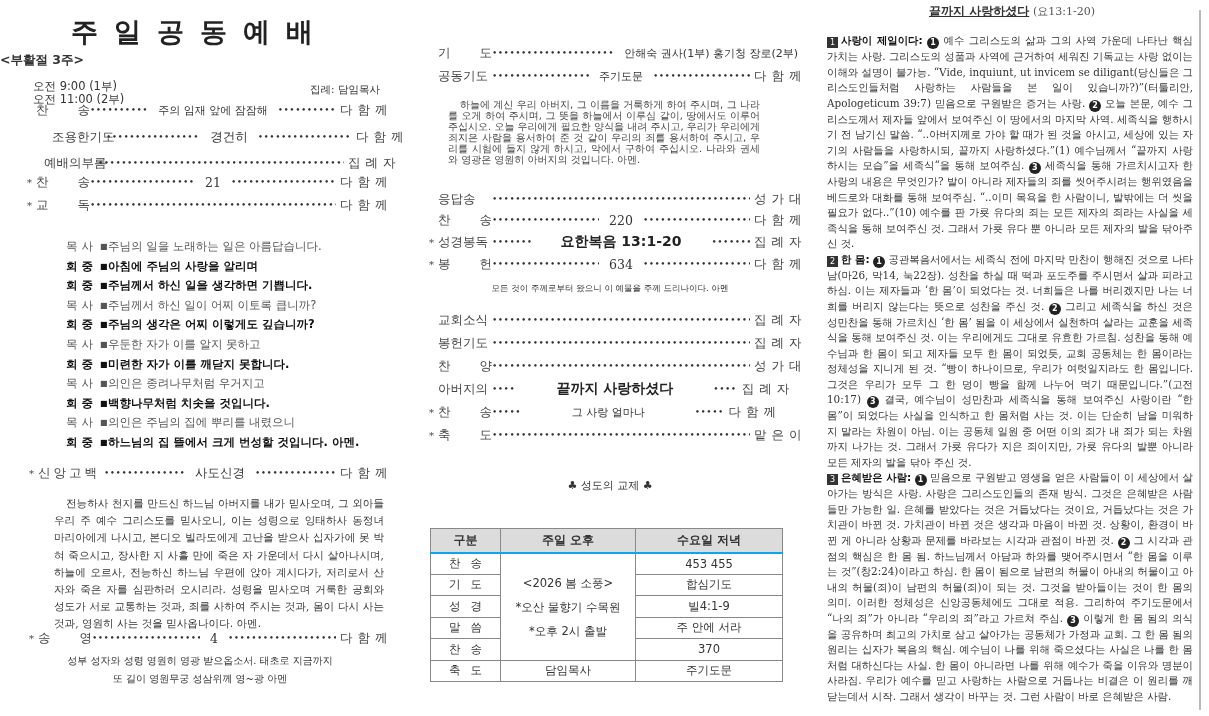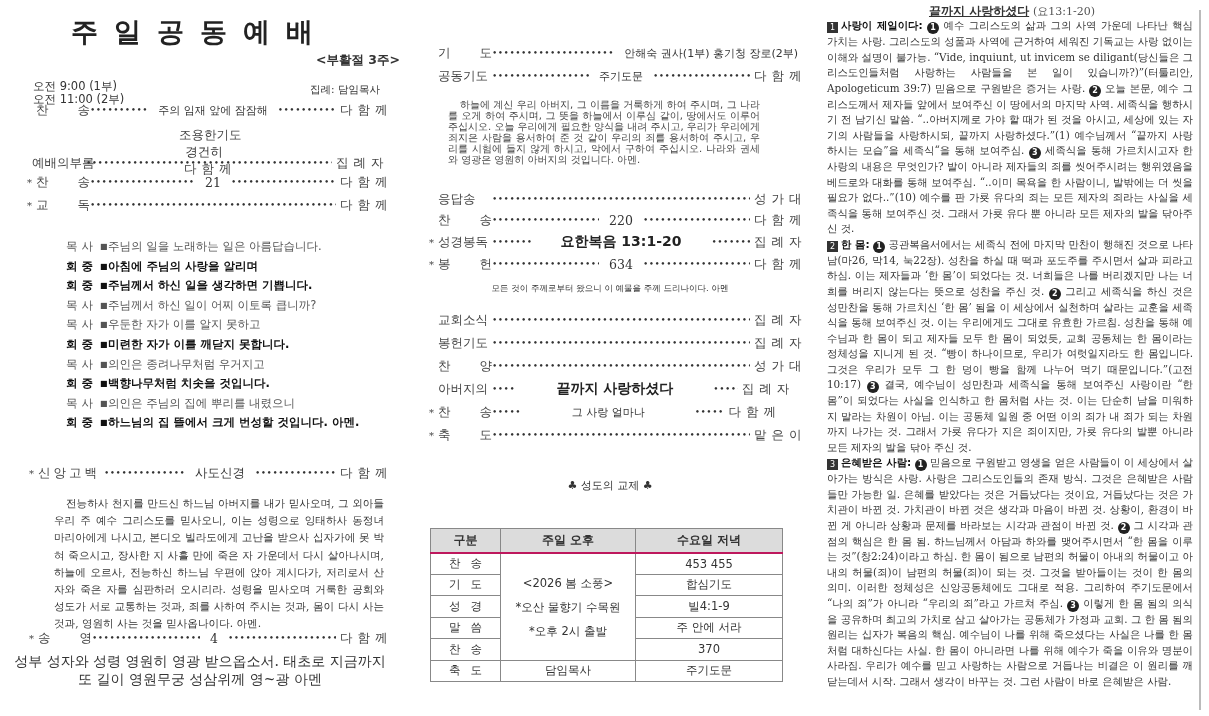--- a/index.html
+++ b/index.html
@@ -7,21 +7,21 @@
   body { position: relative; font-family: "DejaVu Serif", serif; color: #2a2a2a; }
 
   .col { position: absolute; top: 0; height: 576px; }
   #col-left { left: 0; width: 400px; }
   #col-mid { left: 410px; width: 400px; }
   #col-right { left: 815px; width: 394px; }
 
   
   .title { position: absolute; top: 14px; left: 0; width: 400px; text-align: center;
     font-family: "DejaVu Sans", sans-serif; font-weight: bold; font-size: 27px; letter-spacing: 16px; color: #222; }
-  .subtitle { position: absolute; top: 52px; left: 0; width: 400px; text-align: right;
+  .subtitle { position: absolute; top: 52px; left: 0; width: 400px; text-align: left;
     font-family: "DejaVu Sans", sans-serif; font-weight: bold; font-size: 12.5px; color: #333; }
   .times { position: absolute; top: 80px; left: 33px; font-family: "DejaVu Sans", sans-serif; font-size: 11.5px; line-height: 13px; color: #333; }
   .presider { position: absolute; top: 83px; right: 20px; font-family: "DejaVu Sans", sans-serif; font-size: 10.5px; color: #333; }
 
   .order-row { position: absolute; display: flex; align-items: center; font-size: 12.5px; height: 20px; white-space: nowrap; }
   .order-row .star { width: 8px; font-size: 10px; color: #444; text-align: right; }
   .order-row .label { width: 58px; display: flex; justify-content: space-between; padding-left: 4px; color: #444; }
   .order-row .label.spaced { letter-spacing: 1px; }
   .order-row .dots { flex: 1; overflow: hidden; color: #333; font-size: 9px; letter-spacing: 0.5px; line-height: 20px; }
   .order-row .dots::before { content: "•••••••••••••••••••••••••••••••••••••••••••••••••••••••••••••••••••••••••••••••"; }
@@ -30,39 +30,39 @@
   .order-row .center.sans { font-family: "DejaVu Sans", sans-serif; font-size: 11px; }
   .order-row .who { width: 48px; text-align: right; letter-spacing: 5px; color: #444; padding-left: 4px; }
 
   .responsive { position: absolute; top: 237px; left: 66px; font-family: "DejaVu Sans", sans-serif; font-size: 11.5px; line-height: 18.6px; }
   .responsive .line.pastor { color: #555; }
   .responsive .line.congregation { color: #111; font-weight: bold; }
   .responsive .role { display: inline-block; width: 34px; letter-spacing: 4px; }
   .responsive .mark { display: inline-block; width: 8px; font-size: 8px; vertical-align: 1px; }
 
   .creed { position: absolute; top: 495px; left: 54px; width: 330px; font-size: 10.6px; line-height: 17.2px; color: #333; text-align: justify; text-indent: 12px; }
-  .doxology { position: absolute; top: 652px; left: 0; width: 400px; text-align: center; font-size: 14px; line-height: 18px; color: #333; }
+  .doxology { position: absolute; top: 652px; left: 0; width: 400px; text-align: center; font-size: 10px; line-height: 18px; color: #333; }
 
   
   .prayer { position: absolute; top: 99px; left: 38px; width: 312px; font-family: "DejaVu Sans", sans-serif; font-size: 10px; line-height: 11px; color: #444; text-align: justify; text-indent: 12px; }
   .offering-note { position: absolute; top: 283px; left: 0; width: 400px; text-align: center; font-family: "DejaVu Sans", sans-serif; font-size: 8.5px; color: #333; }
   .fellowship-title { position: absolute; top: 478px; left: 0; width: 400px; text-align: center; font-family: "DejaVu Sans", sans-serif; font-size: 11px; color: #333; }
 
   table.sched { position: absolute; top: 528px; left: 430px; width: 353px; border-collapse: collapse; font-family: "DejaVu Sans", sans-serif; font-size: 11.5px; color: #333; }
   table.sched th, table.sched td { border: 1px solid #888; text-align: center; height: 21.5px; padding: 0; }
-  table.sched th { background: #dcdcdc; font-weight: bold; height: 24px; font-size: 12px; border-bottom: 2px solid #be185d; }
+  table.sched th { background: #dcdcdc; font-weight: bold; height: 24px; font-size: 12px; border-bottom: 2px solid #0ea5e9; }
   table.sched td.rowhead { letter-spacing: 10px; padding-left: 10px; width: 70px; }
   table.sched td.merged { line-height: 24px; }
   table.sched td.wed { width: 147px; }
 
   
   .sermon-title { position: absolute; top: 3px; left: 0; width: 394px; text-align: center; font-size: 12px; color: #333; }
   .sermon-title .main { font-family: "DejaVu Sans", sans-serif; font-weight: bold; text-decoration: underline; }
   .sermon-title .ref { font-size: 11px; color: #555; }
-  .sermon-body { position: absolute; top: 18px; left: 12px; width: 366px; font-size: 10.4px; line-height: 15.5px; color: #333; text-align: justify; }
+  .sermon-body { position: absolute; top: 33px; left: 12px; width: 366px; font-size: 10.4px; line-height: 15.5px; color: #333; text-align: justify; }
   .sec-num { display: inline-block; width: 11px; height: 11px; background: #333; color: #fff; font-family: "DejaVu Sans", sans-serif; font-size: 8px; line-height: 11px; text-align: center; vertical-align: -1px; margin-right: 3px; }
   .sec-title { font-family: "DejaVu Sans", sans-serif; font-weight: bold; color: #111; }
   .circ { display: inline-block; width: 12px; height: 12px; border-radius: 50%; background: #222; color: #fff; font-family: "DejaVu Sans", sans-serif; font-size: 8px; line-height: 12px; text-align: center; font-weight: bold; vertical-align: -1px; }
   .right-rule { position: absolute; top: 10px; left: 1199px; width: 2px; height: 700px; background: #bbb; }
 </style>
 </head>
 <body>
 
 <div class="col" id="col-left">
   <div class="title">주일공동예배</div>
@@ -77,31 +77,31 @@
     <span class="star"></span>
     <span class="label">
         <span>찬</span>
         <span>송</span>
       </span>
     <span class="dots"></span>
     <span class="center sans">주의 임재 앞에 잠잠해</span>
     <span class="dots"></span>
     <span class="who">다함께</span>
   </div>
-  <div class="order-row" style="top:127px;left:24px;width:360px;flex-direction:column;">
+  <div class="order-row" style="top:127px;left:40px;width:360px;">
     <span class="star"></span>
     <span class="label">
         <span>조용한기도</span>
       </span>
     <span class="dots"></span>
     <span class="center">경건히</span>
     <span class="dots"></span>
     <span class="who">다함께</span>
   </div>
-  <div class="order-row" style="top:153px;left:20px;width:360px;">
+  <div class="order-row" style="top:153px;left:32px;width:360px;">
     <span class="star"></span>
     <span class="label">
         <span>예배의부름</span>
       </span>
     <span class="dots"></span>
     <span class="who">집례자</span>
   </div>
   <div class="order-row" style="top:172px;left:24px;width:360px;">
     <span class="star">*</span>
     <span class="label">
@@ -121,20 +121,21 @@
       </span>
     <span class="dots"></span>
     <span class="who">다함께</span>
   </div>
 
   <div class="responsive">
     <div class="line pastor"><span class="role">목사</span><span class="mark">■</span><span>주님의 일을 노래하는 일은 아름답습니다.</span></div>
     <div class="line congregation"><span class="role">회중</span><span class="mark">■</span><span>아침에 주님의 사랑을 알리며</span></div>
     <div class="line congregation"><span class="role">회중</span><span class="mark">■</span><span>주님께서 하신 일을 생각하면 기쁩니다.</span></div>
     <div class="line pastor"><span class="role">목사</span><span class="mark">■</span><span>주님께서 하신 일이 어찌 이토록 큽니까?</span></div>
+    <div class="line congregation"><span class="role">회중</span><span class="mark">■</span><span>주님의 생각은 어찌 이렇게도 깊습니까?</span></div>
     <div class="line pastor"><span class="role">목사</span><span class="mark">■</span><span>우둔한 자가 이를 알지 못하고</span></div>
     <div class="line congregation"><span class="role">회중</span><span class="mark">■</span><span>미련한 자가 이를 깨닫지 못합니다.</span></div>
     <div class="line pastor"><span class="role">목사</span><span class="mark">■</span><span>의인은 종려나무처럼 우거지고</span></div>
     <div class="line congregation"><span class="role">회중</span><span class="mark">■</span><span>백향나무처럼 치솟을 것입니다.</span></div>
     <div class="line pastor"><span class="role">목사</span><span class="mark">■</span><span>의인은 주님의 집에 뿌리를 내렸으니</span></div>
     <div class="line congregation"><span class="role">회중</span><span class="mark">■</span><span>하느님의 집 뜰에서 크게 번성할 것입니다. 아멘.</span></div>
   </div>
 
   <div class="order-row" style="top:463px;left:26px;width:358px;">
     <span class="star">*</span>

